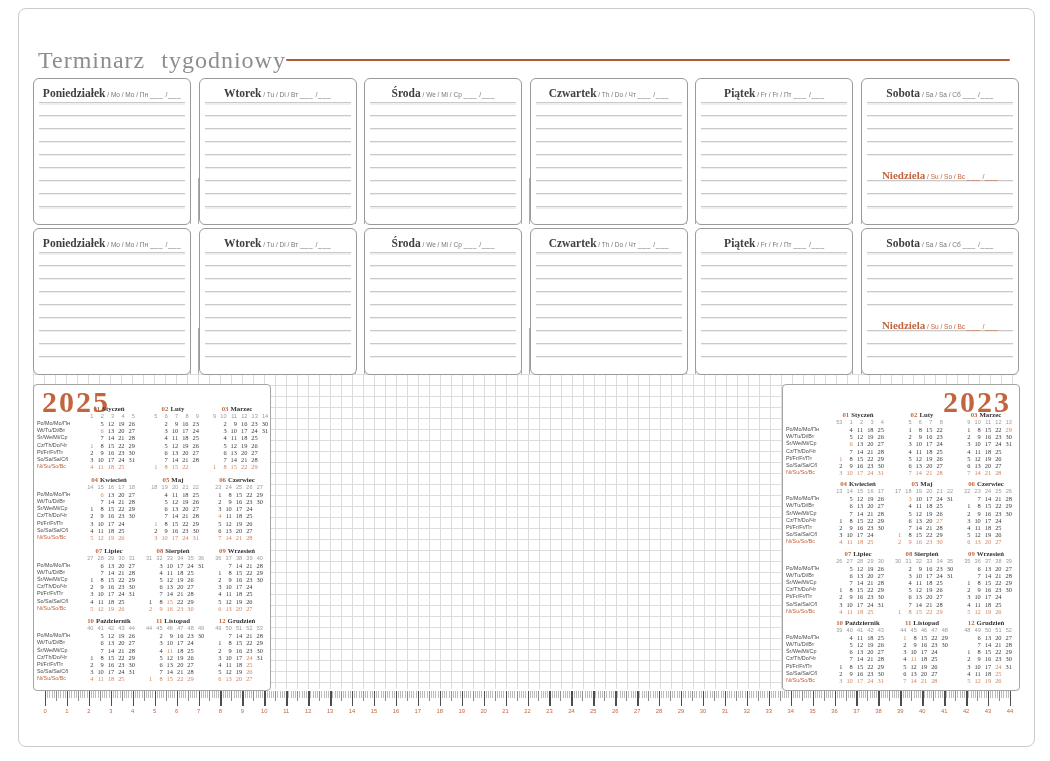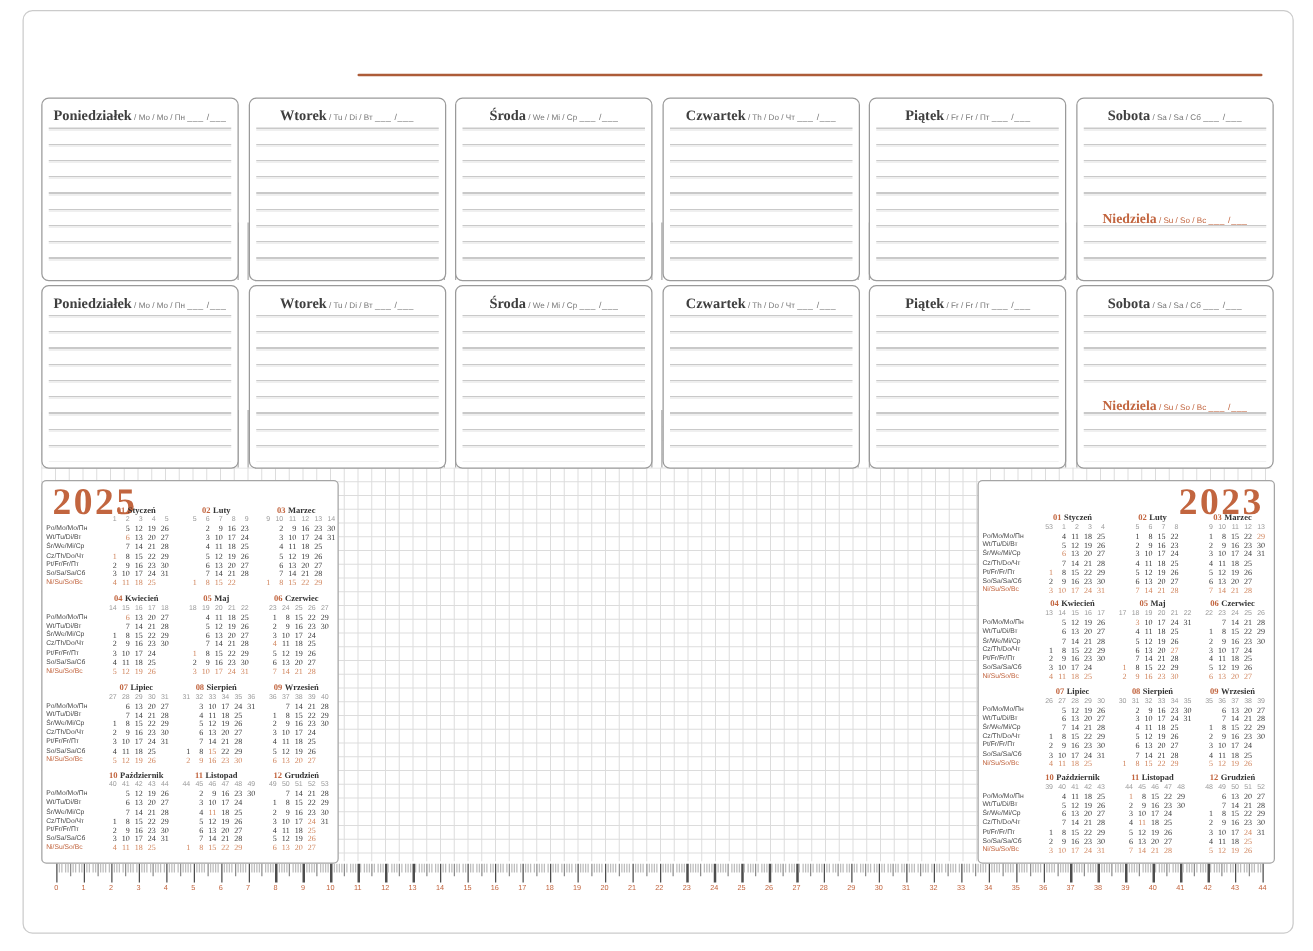--- a/index.html
+++ b/index.html
@@ -59,20 +59,21 @@
   .tick.half{height:10px;background:#8d8d8d;}
   .tick.mm{height:7px;background:#bdbdbd;}
   .rnum{position:absolute;top:17px;width:16px;text-align:center;font-size:5.8px;
     color:var(--accent,#c2653f);}
 </style>
 </head>
 <body>
 
 <div id="app">
   <div class="sheet-border"></div>
+  <div class="title">Terminarz tygodniowy</div>
   <div class="title-rule"></div>
   <div class="grid-paper"></div>
   <div id="panels">
       <div class="panel" style="left: 33px; top: 78px;">
         <div class="phead"><span class="pname">Poniedziałek</span><span class="pabbr"> / Mo / Mo / Пн </span><span class="pblank">___ /___</span></div>
         <div class="lines"></div>
       </div>
       <div class="panel" style="left: 198.6px; top: 78px;">
         <div class="phead"><span class="pname">Wtorek</span><span class="pabbr"> / Tu / Di / Вт </span><span class="pblank">___ /___</span></div>
         <div class="lines"></div>

